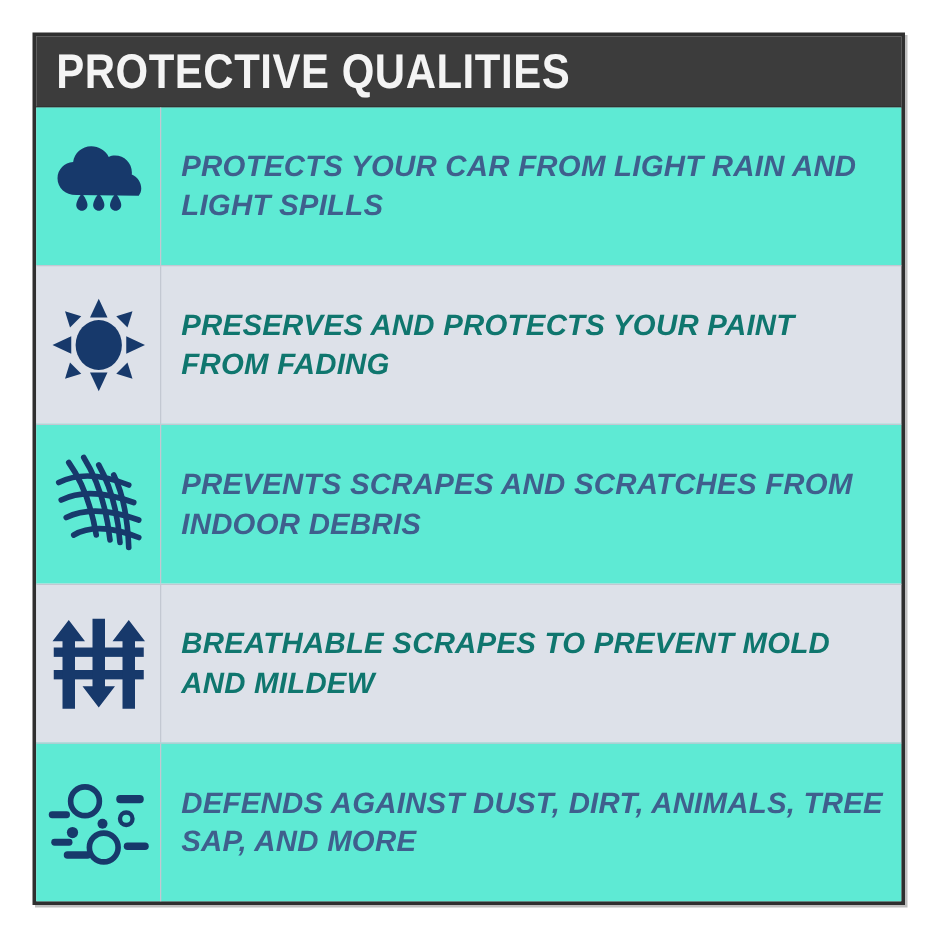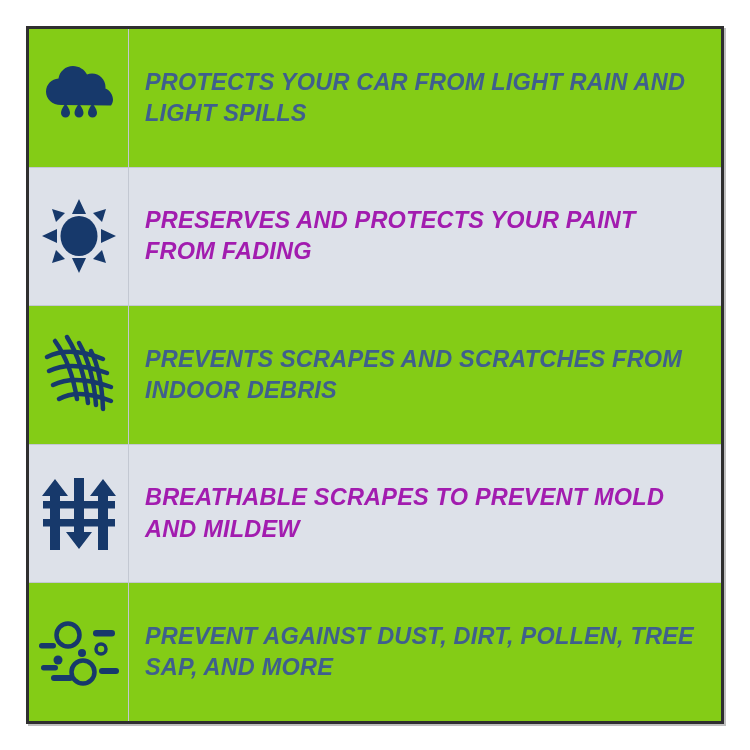--- a/index.html
+++ b/index.html
@@ -52,21 +52,21 @@
     display: flex;
     flex-direction: column;
   }
   .row {
     flex: 1 1 0;
     display: flex;
     align-items: stretch;
     min-height: 0;
     position: relative;
   }
-  .row.light  { background: #84cc16; }
+  .row.light  { background: #5eead4; }
   .row.shade  { background: #dde1e9; }
   .row + .row { border-top: 1px solid #c3c8d2; }
 
   .icon-cell {
     flex: 0 0 100px;
     display: flex;
     align-items: center;
     justify-content: center;
     border-right: 1px solid #c3c8d2;
   }
@@ -79,27 +79,30 @@
     padding: 0 14px 0 16px;
   }
   .row-text {
     font-weight: bold;
     font-style: italic;
     font-size: 23.5px;
     line-height: 1.33;
     letter-spacing: 0.2px;
   }
   .row-text.blue { color: #3f5f8d; }
-  .row-text.dark { color: #a21caf; font-style: italic; }
+  .row-text.dark { color: #0f766e; font-style: italic; }
 </style>
 </head>
 <body>
 
 <div id="infographic">
 
+  <div class="header">
+    <div class="header-title">PROTECTIVE QUALITIES</div>
+  </div>
 
   <div class="rows">
 
     <div class="row light">
       <div class="icon-cell">
         <span>
           <svg width="72" height="70" viewBox="0 0 72 70">
             <g fill="#17396b">
               <path d="M18,42 C9,42 3,36 3,28.5 C3,21.5 8.5,16 15.5,15.5 C16.5,8.5 22.5,3 30,3
                        C36,3 41.5,6.5 44,11.5 C45.5,10.8 47.2,10.4 49,10.4
@@ -198,19 +201,19 @@
               <rect x="2" y="28" width="17" height="5.5" rx="2.7" stroke="none"></rect>
               <rect x="56" y="15" width="22" height="6.5" rx="3.2" stroke="none"></rect>
               <rect x="4" y="50" width="17" height="5.5" rx="2.7" stroke="none"></rect>
               <rect x="14" y="60" width="22" height="6" rx="3" stroke="none"></rect>
               <rect x="62" y="53" width="20" height="6" rx="3" stroke="none"></rect>
             </g>
           </svg>
         </span>
       </div>
       <div class="text-cell">
-        <div class="row-text blue">PREVENT AGAINST DUST, DIRT, POLLEN, TREE SAP, AND MORE</div>
+        <div class="row-text blue">DEFENDS AGAINST DUST, DIRT, ANIMALS, TREE SAP, AND MORE</div>
       </div>
     </div>
 
 
   </div>
 </div>
 
 </body></html>

